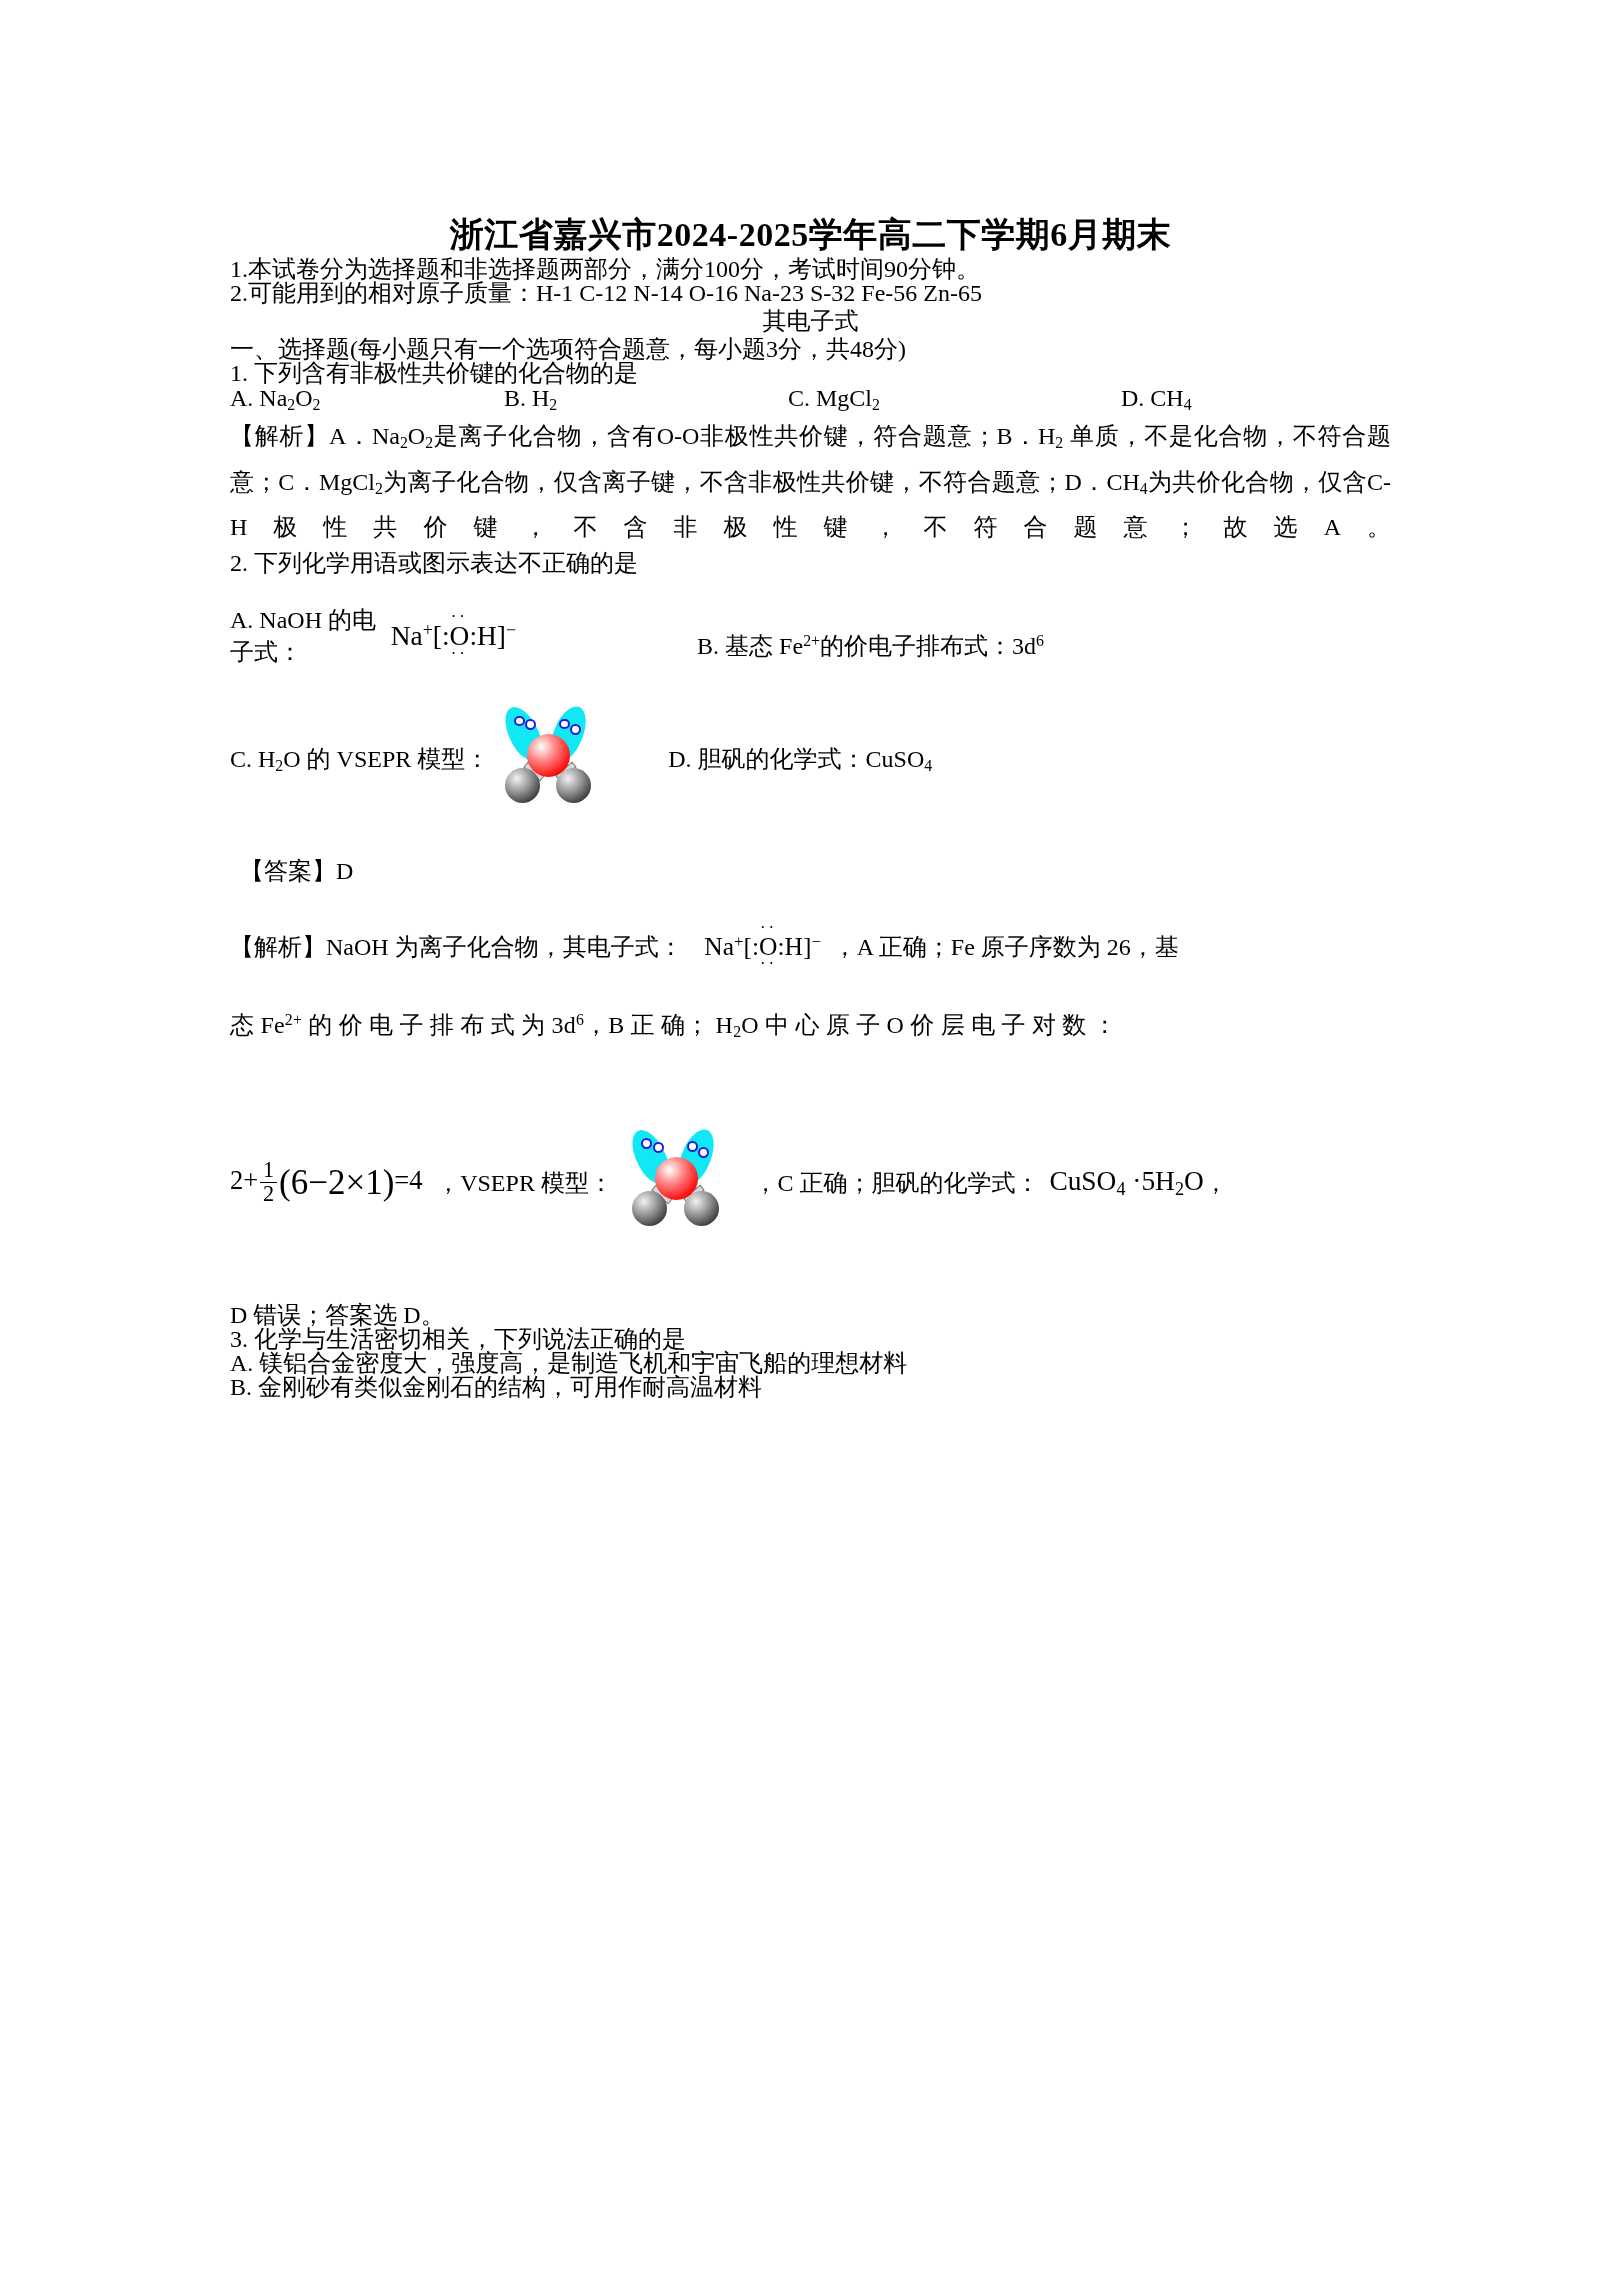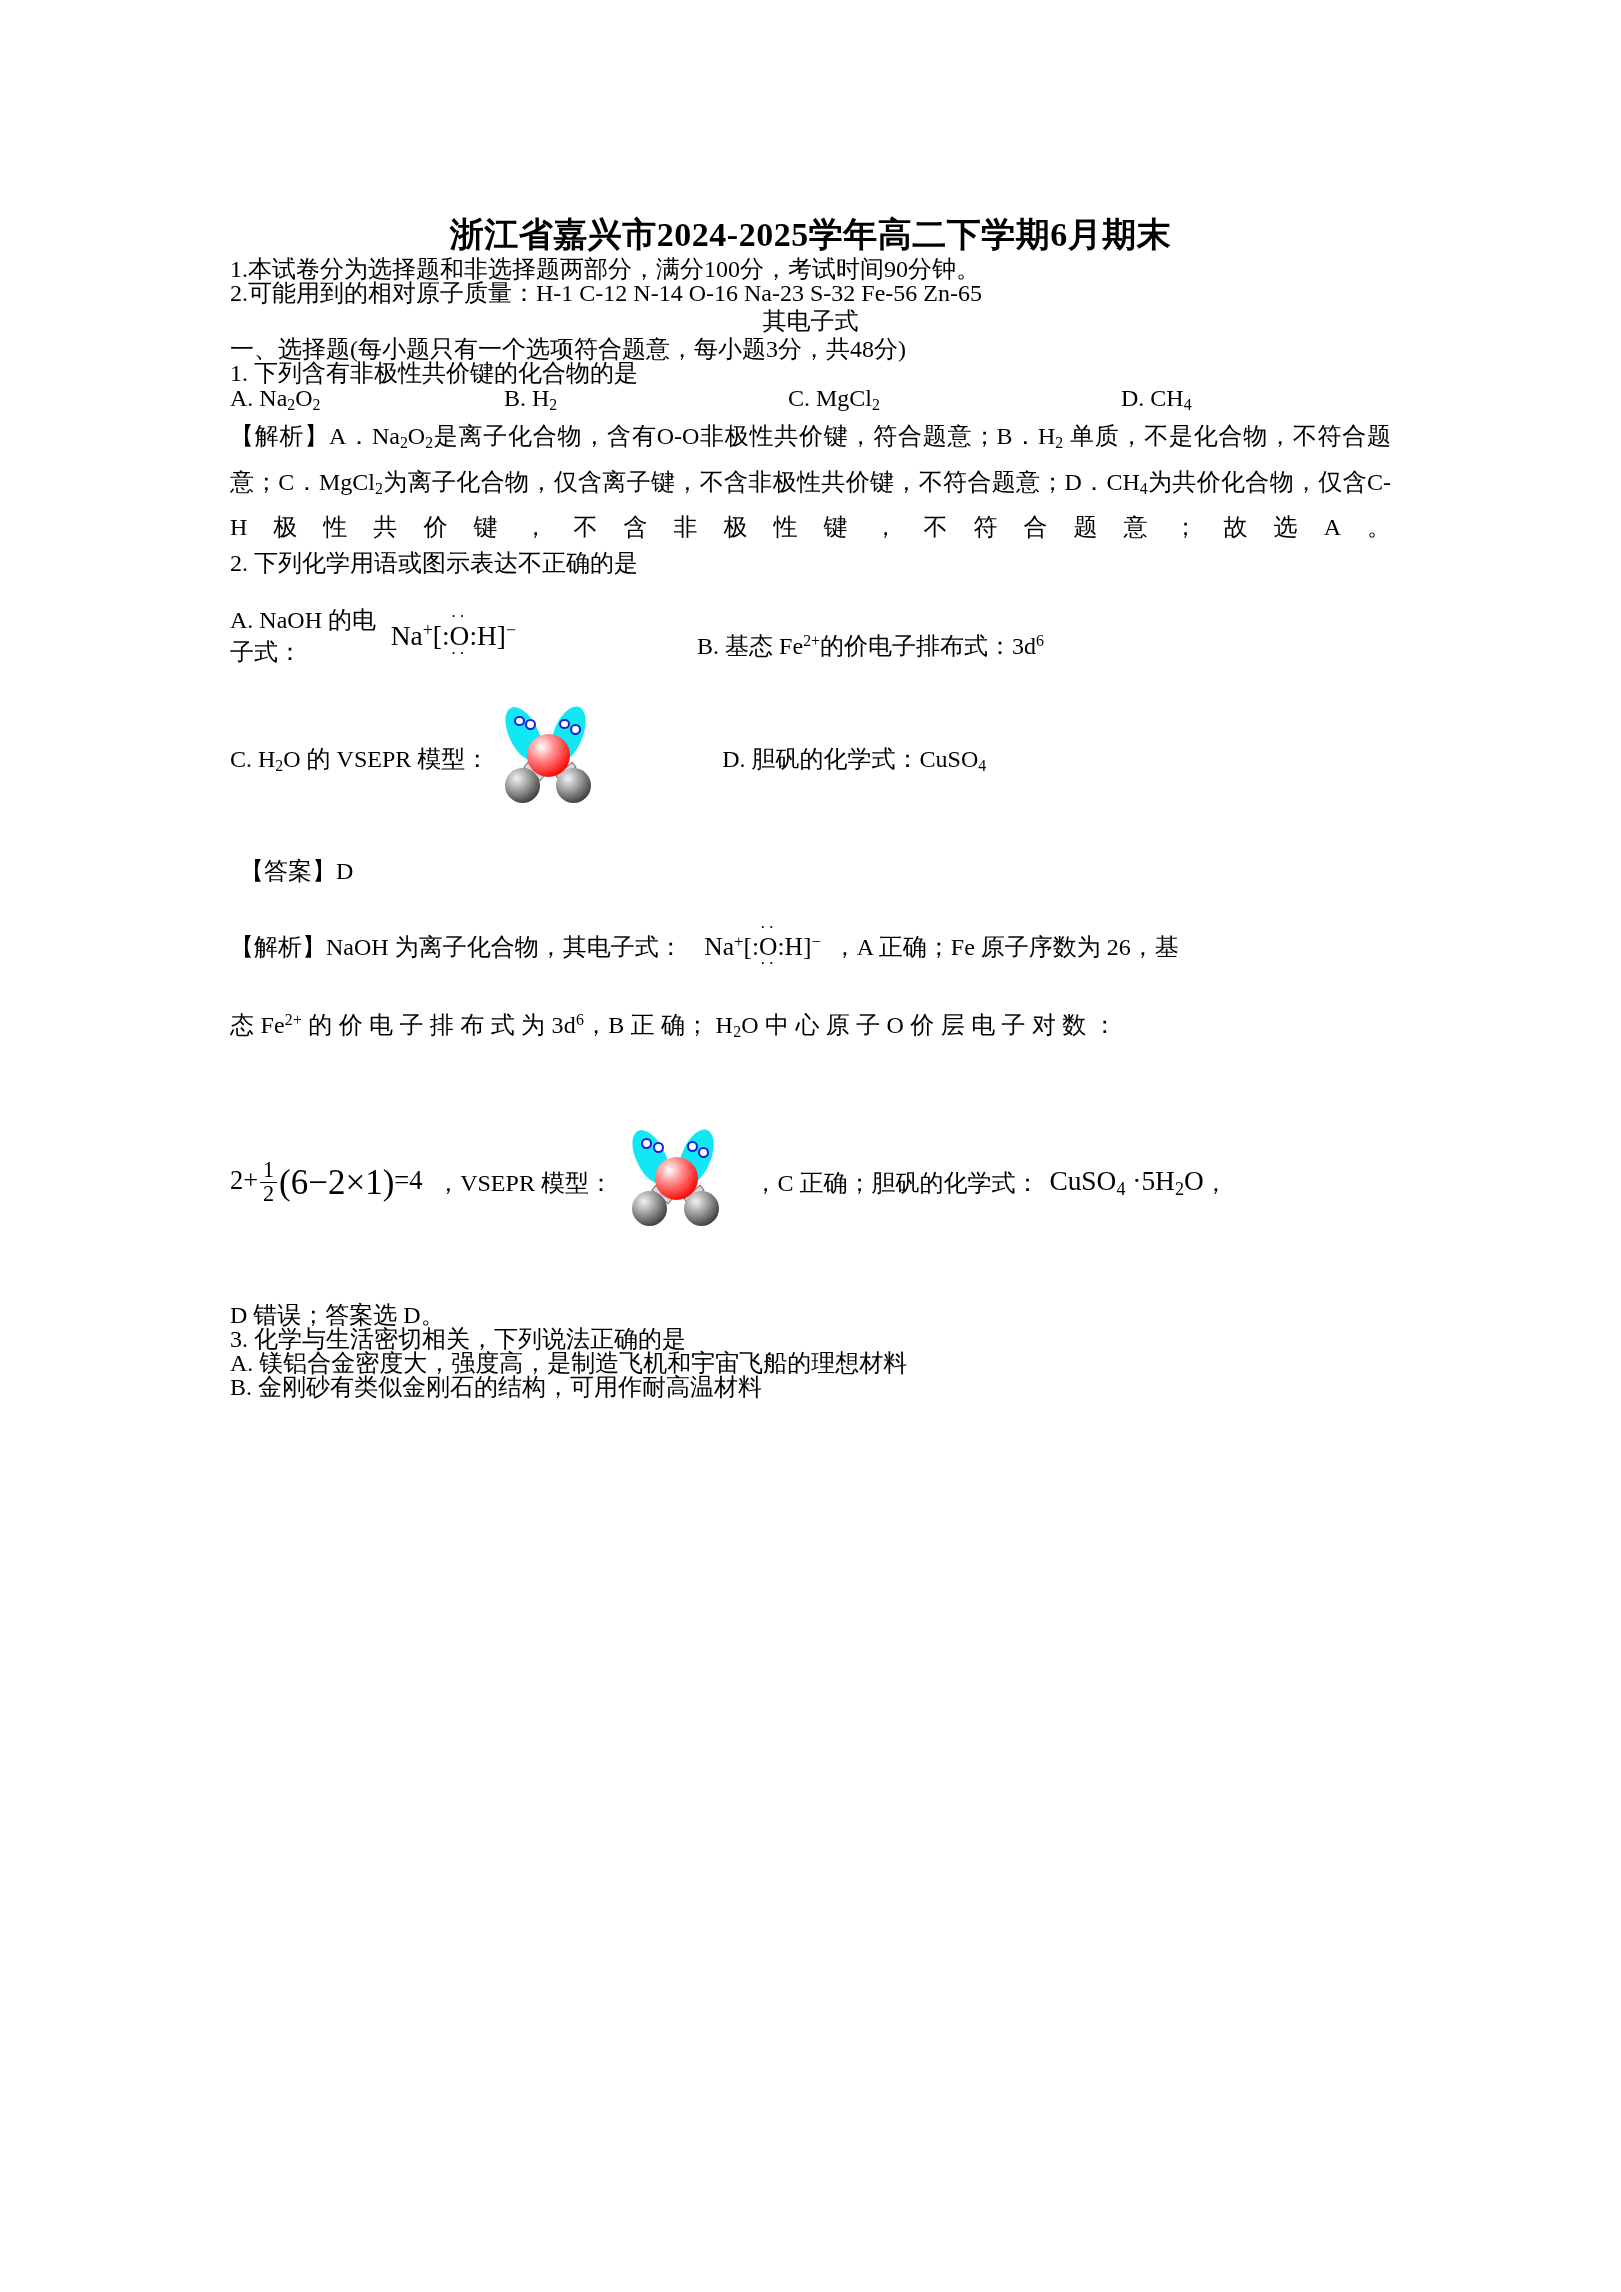--- a/index.html
+++ b/index.html
@@ -145,21 +145,21 @@
         <span class="edot" style="left:32px; top:12.7px; width:6.9px; height:6.9px;"></span>
         <span class="edot" style="left:66px; top:11.8px; width:6.9px; height:6.9px;"></span>
         <span class="edot" style="left:77px; top:17.6px; width:6.9px; height:6.9px;"></span>
         <span class="bond" style="left:30px; top:61px; width:19.6px; height:4.9px; transform:rotate(40deg);"></span>
         <span class="bond" style="left:62px; top:61px; width:19.6px; height:4.9px; transform:rotate(-40deg);"></span>
         <span class="o-atom" style="left:34px; top:27.4px; width:43px; height:43px;"></span>
         <span class="h-atom" style="left:11.8px; top:61px; width:35px; height:35px;"></span>
         <span class="h-atom" style="left:63px; top:61px; width:35px; height:35px;"></span>
       </span>
 
-      <span style="margin-left:102px;"><span>D. 胆矾的化学式：CuSO</span><sub>4</sub></span>
+      <span style="margin-left:48px;"><span>D. 胆矾的化学式：CuSO</span><sub>4</sub></span>
     </div>
 
     <p class="line" style="margin-top:45px;margin-left:10px;">
       <span>【答案】</span><span>D</span>
     </p>
 
     <div class="row-flex" style="margin-top:39px; height:51px;">
       <span>【解析】</span>
         <span>NaOH 为离子化合物，其电子式：</span>
       <span class="lewis" style="margin:0 11.8px 0 21.6px; font-size:25.5px;">

